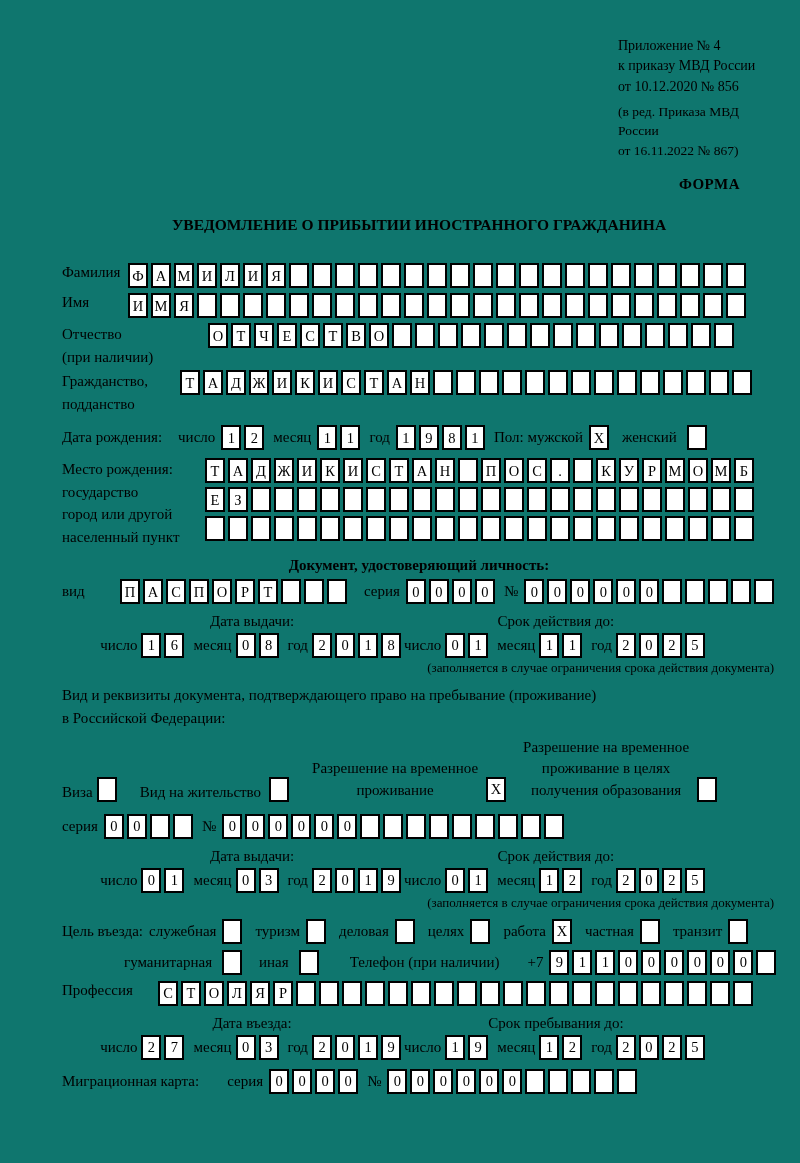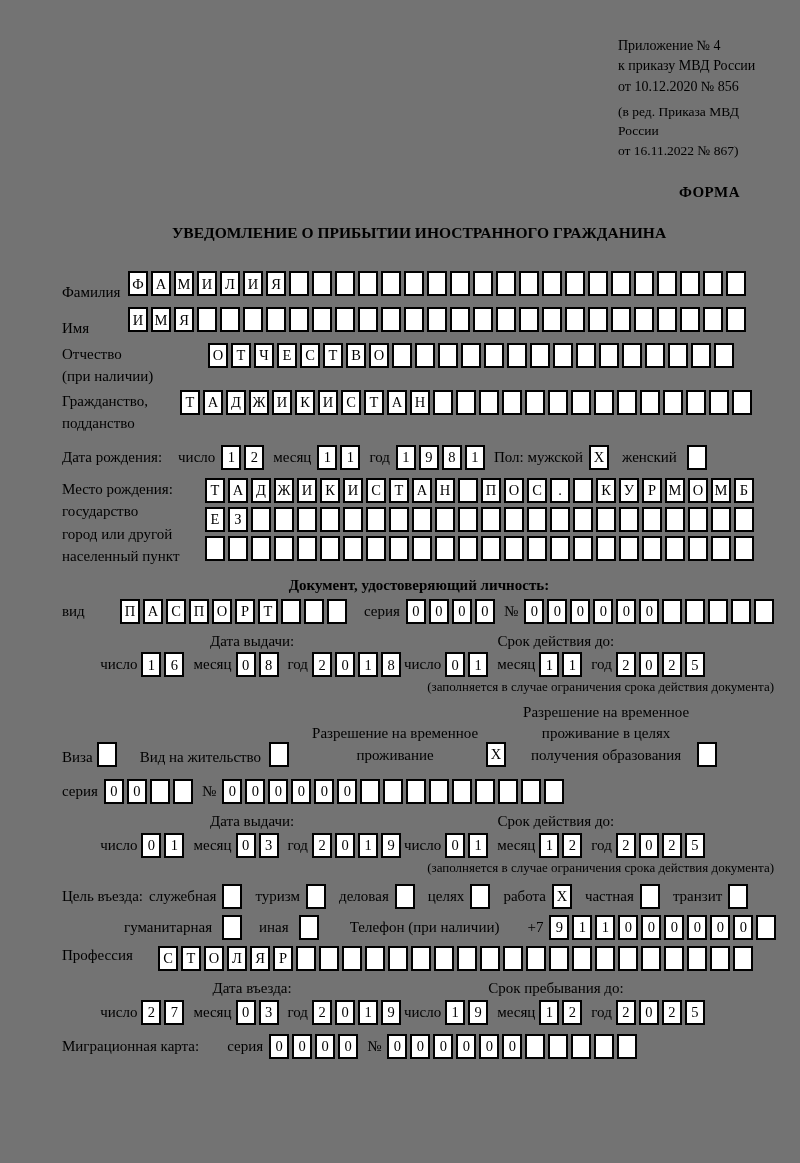--- a/index.html
+++ b/index.html
@@ -1,39 +1,39 @@
 <!DOCTYPE html>
 <html><head>
 <meta charset="utf-8">
 <style>
   html,body{margin:0;padding:0;background:#fff;}
   .page{
     position:relative;width:800px;height:1163px;box-sizing:border-box;
-    background:#737373;color:#000;overflow:hidden;
+    background:#0f766e;color:#000;overflow:hidden;
     padding:36px 24px 10px 62px;
     font-family:"Liberation Serif","DejaVu Serif",serif;
     font-size:15px;line-height:1.25;
   }
   
   .hdr{margin-left:556px;font-size:14px;line-height:1.45;}
   .hdr .ed{margin-top:5px;font-size:13.5px;}
-  .forma{margin-top:22px;text-align:right;padding-right:36px;font-weight:bold;letter-spacing:.5px;}
+  .forma{margin-top:14px;text-align:right;padding-right:36px;font-weight:bold;letter-spacing:.5px;}
   .title{margin-top:20px;text-align:center;font-weight:bold;font-size:15.5px;line-height:1.55;}
   .uline{display:inline-block;width:54px;border-bottom:2px solid #000;margin-left:10px;vertical-align:baseline;}
   .sec{margin-top:26px;font-weight:bold;font-size:15px;text-align:center;letter-spacing:.2px;}
   
   .row{display:flex;align-items:flex-start;margin-top:5px;white-space:nowrap;}
   .lbl{flex:0 0 auto;}
   .cells{display:flex;flex:0 0 auto;}
   .cell{
     flex:0 0 20px;width:20px;height:25px;box-sizing:border-box;border:2px solid #000;
     margin-right:3px;display:inline-flex;align-items:center;justify-content:center;
     font-size:14.5px;background:#fff;
   }
-  .w1{width:66px;margin-top:12px;} .w2{width:146px;} .w3{width:118px;} .w4{width:143px;}
+  .w1{width:66px;} .w2{width:146px;} .w3{width:118px;} .w4{width:143px;}
   .w5{width:58px;} .w6{width:96px;}
   .stack{line-height:1.5;}
   .mr6{margin-right:6px;} .mr10{margin-right:10px;} .mr14{margin-right:14px;}
   .ml6{margin-left:6px;} .ml14{margin-left:14px;} .ml20{margin-left:20px;}
   .gap4{height:4px;}
   
   .dategrid{display:flex;justify-content:center;margin-top:8px;padding-right:30px;}
   .datecol{display:flex;flex-direction:column;}
   .datehead{text-align:center;margin-bottom:2px;}
   .daterow{display:flex;align-items:center;white-space:nowrap;}
@@ -399,20 +399,24 @@
             <span class="cell">2</span>
             <span class="cell">0</span>
             <span class="cell">2</span>
             <span class="cell">5</span>
           </span>
       </div>
     </div>
   </div>
   <div class="note">(заполняется в случае ограничения срока действия документа)</div>
 
+  <div class="intro">
+    <div>Вид и реквизиты документа, подтверждающего право на пребывание (проживание)</div>
+    <div>в Российской Федерации:</div>
+  </div>
 
   <div class="permits">
     <span>Виза</span>
     <span class="cells chkbox" style="margin-left:4px;">
         <span class="cell"></span>
       </span>
     <span class="ml20">Вид на жительство</span>
     <span class="cells chkbox ml14">
         <span class="cell"></span>
       </span>

